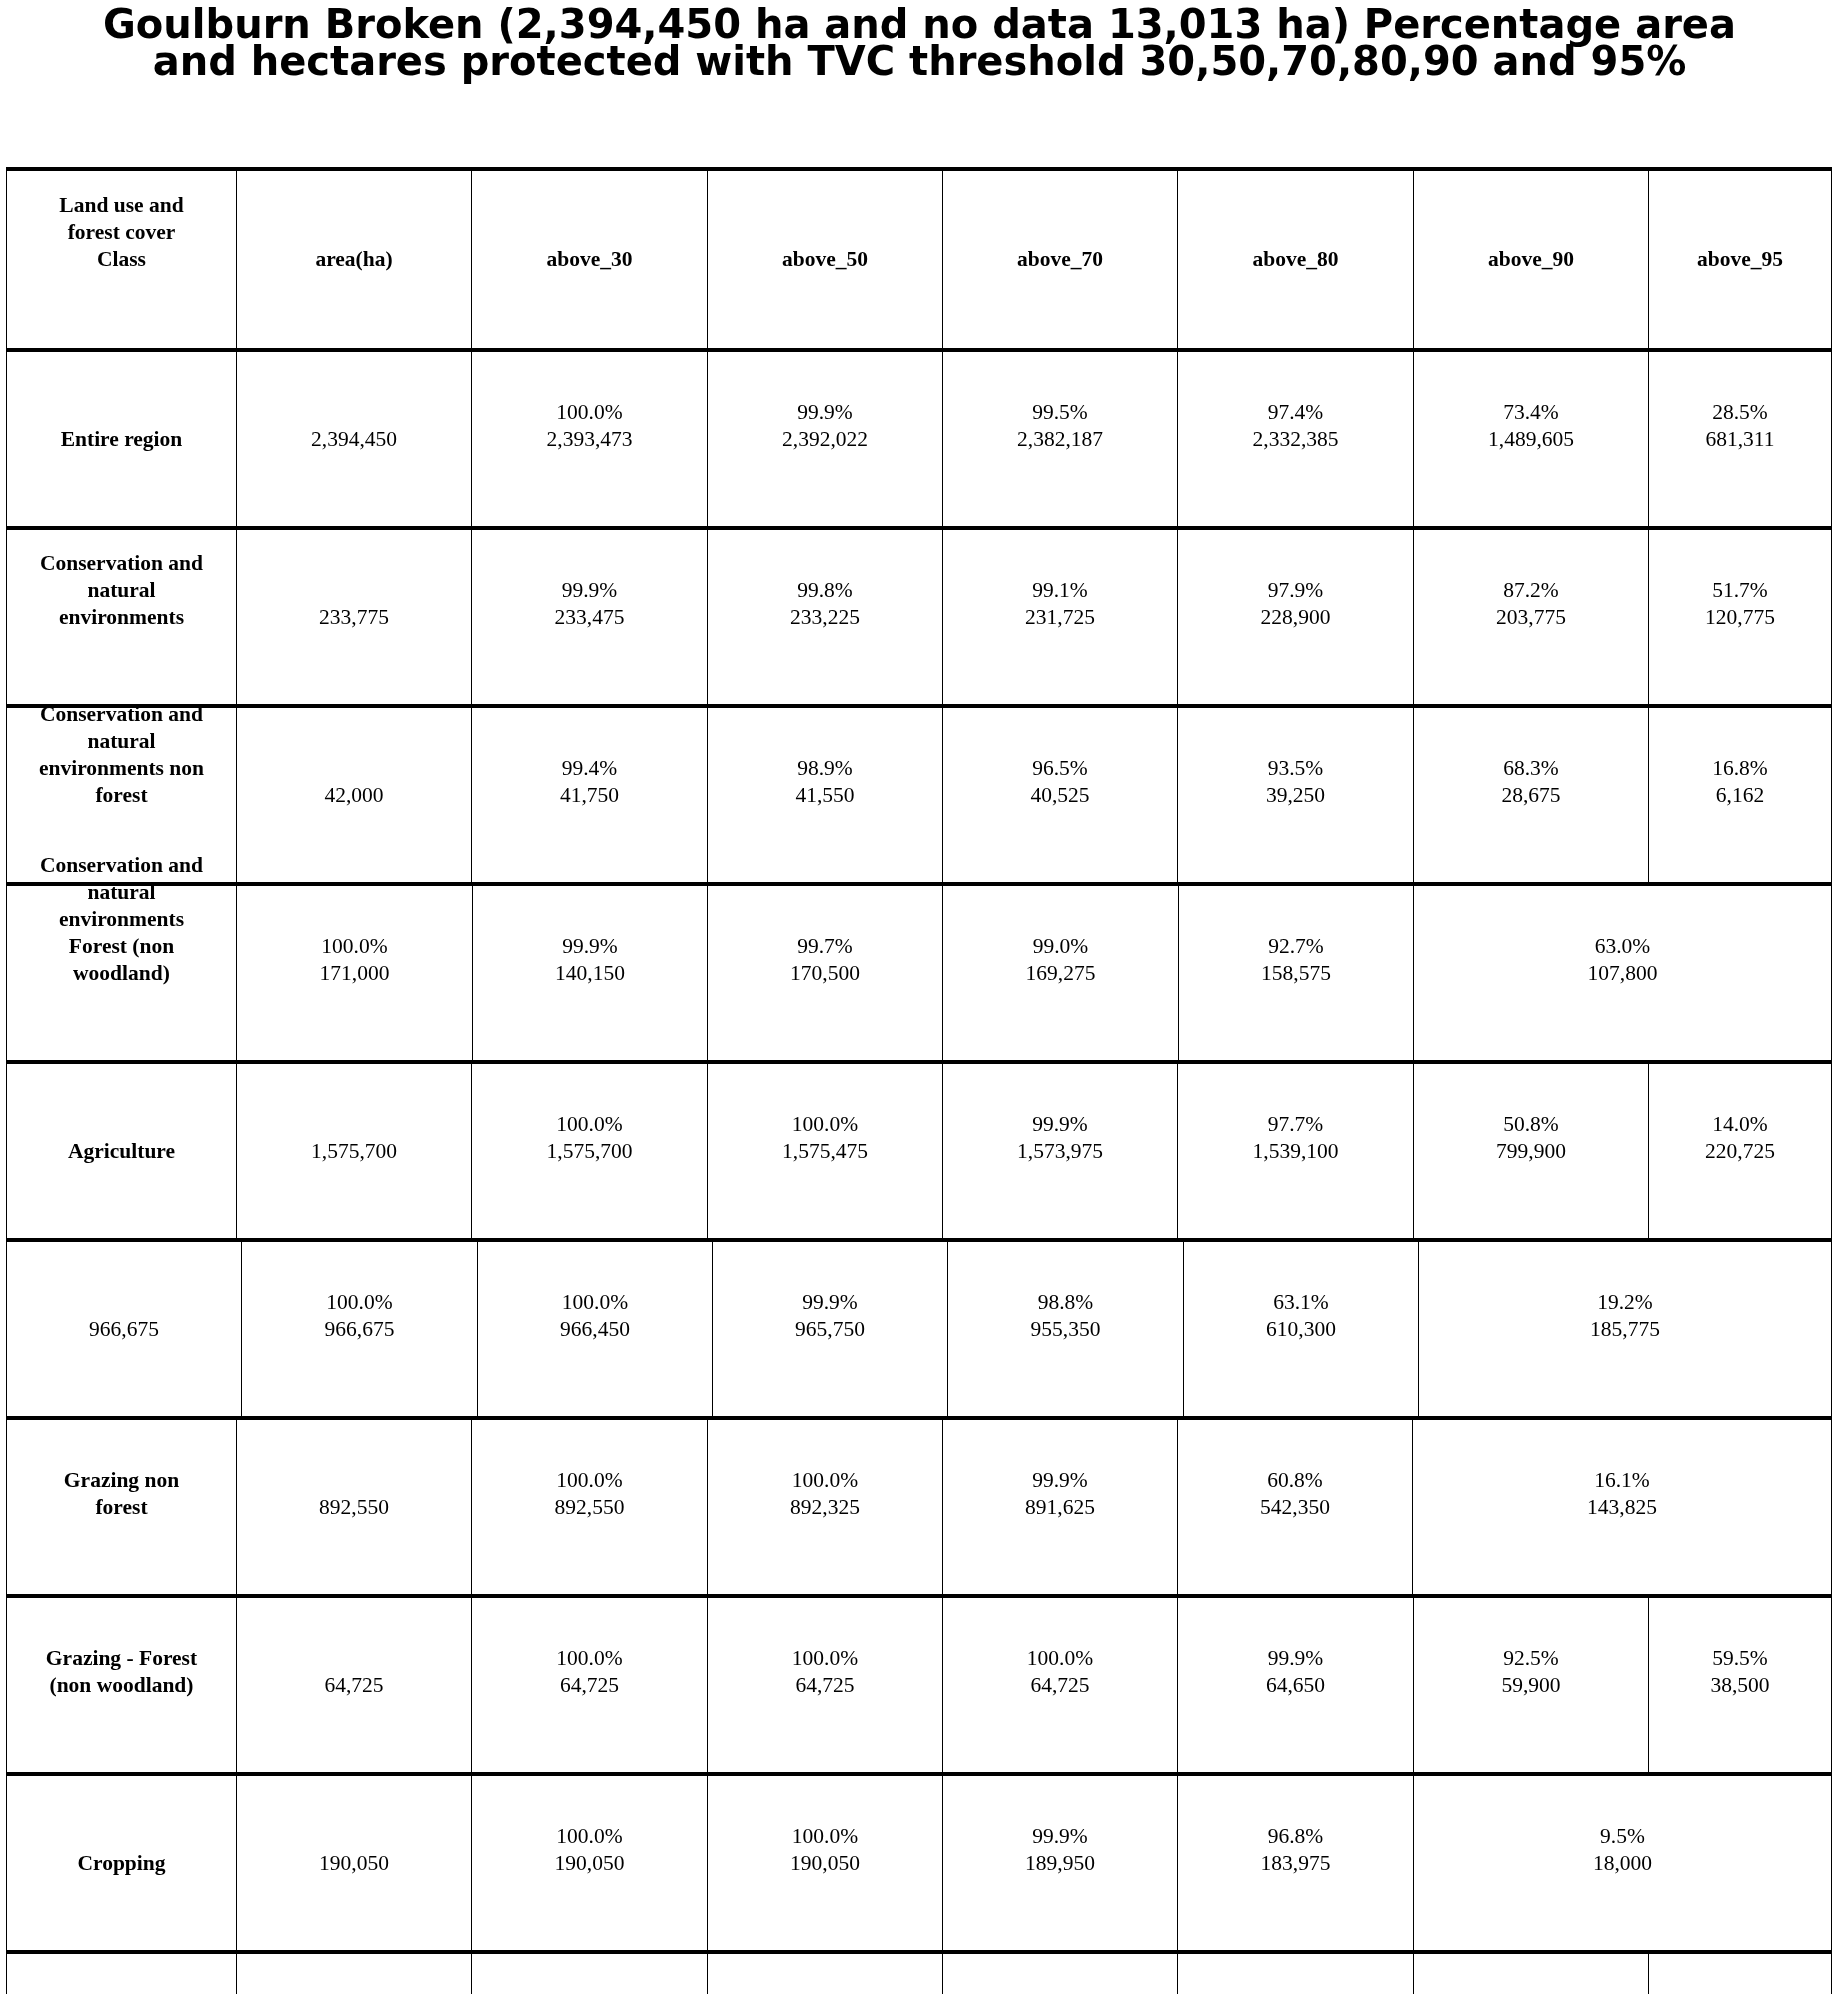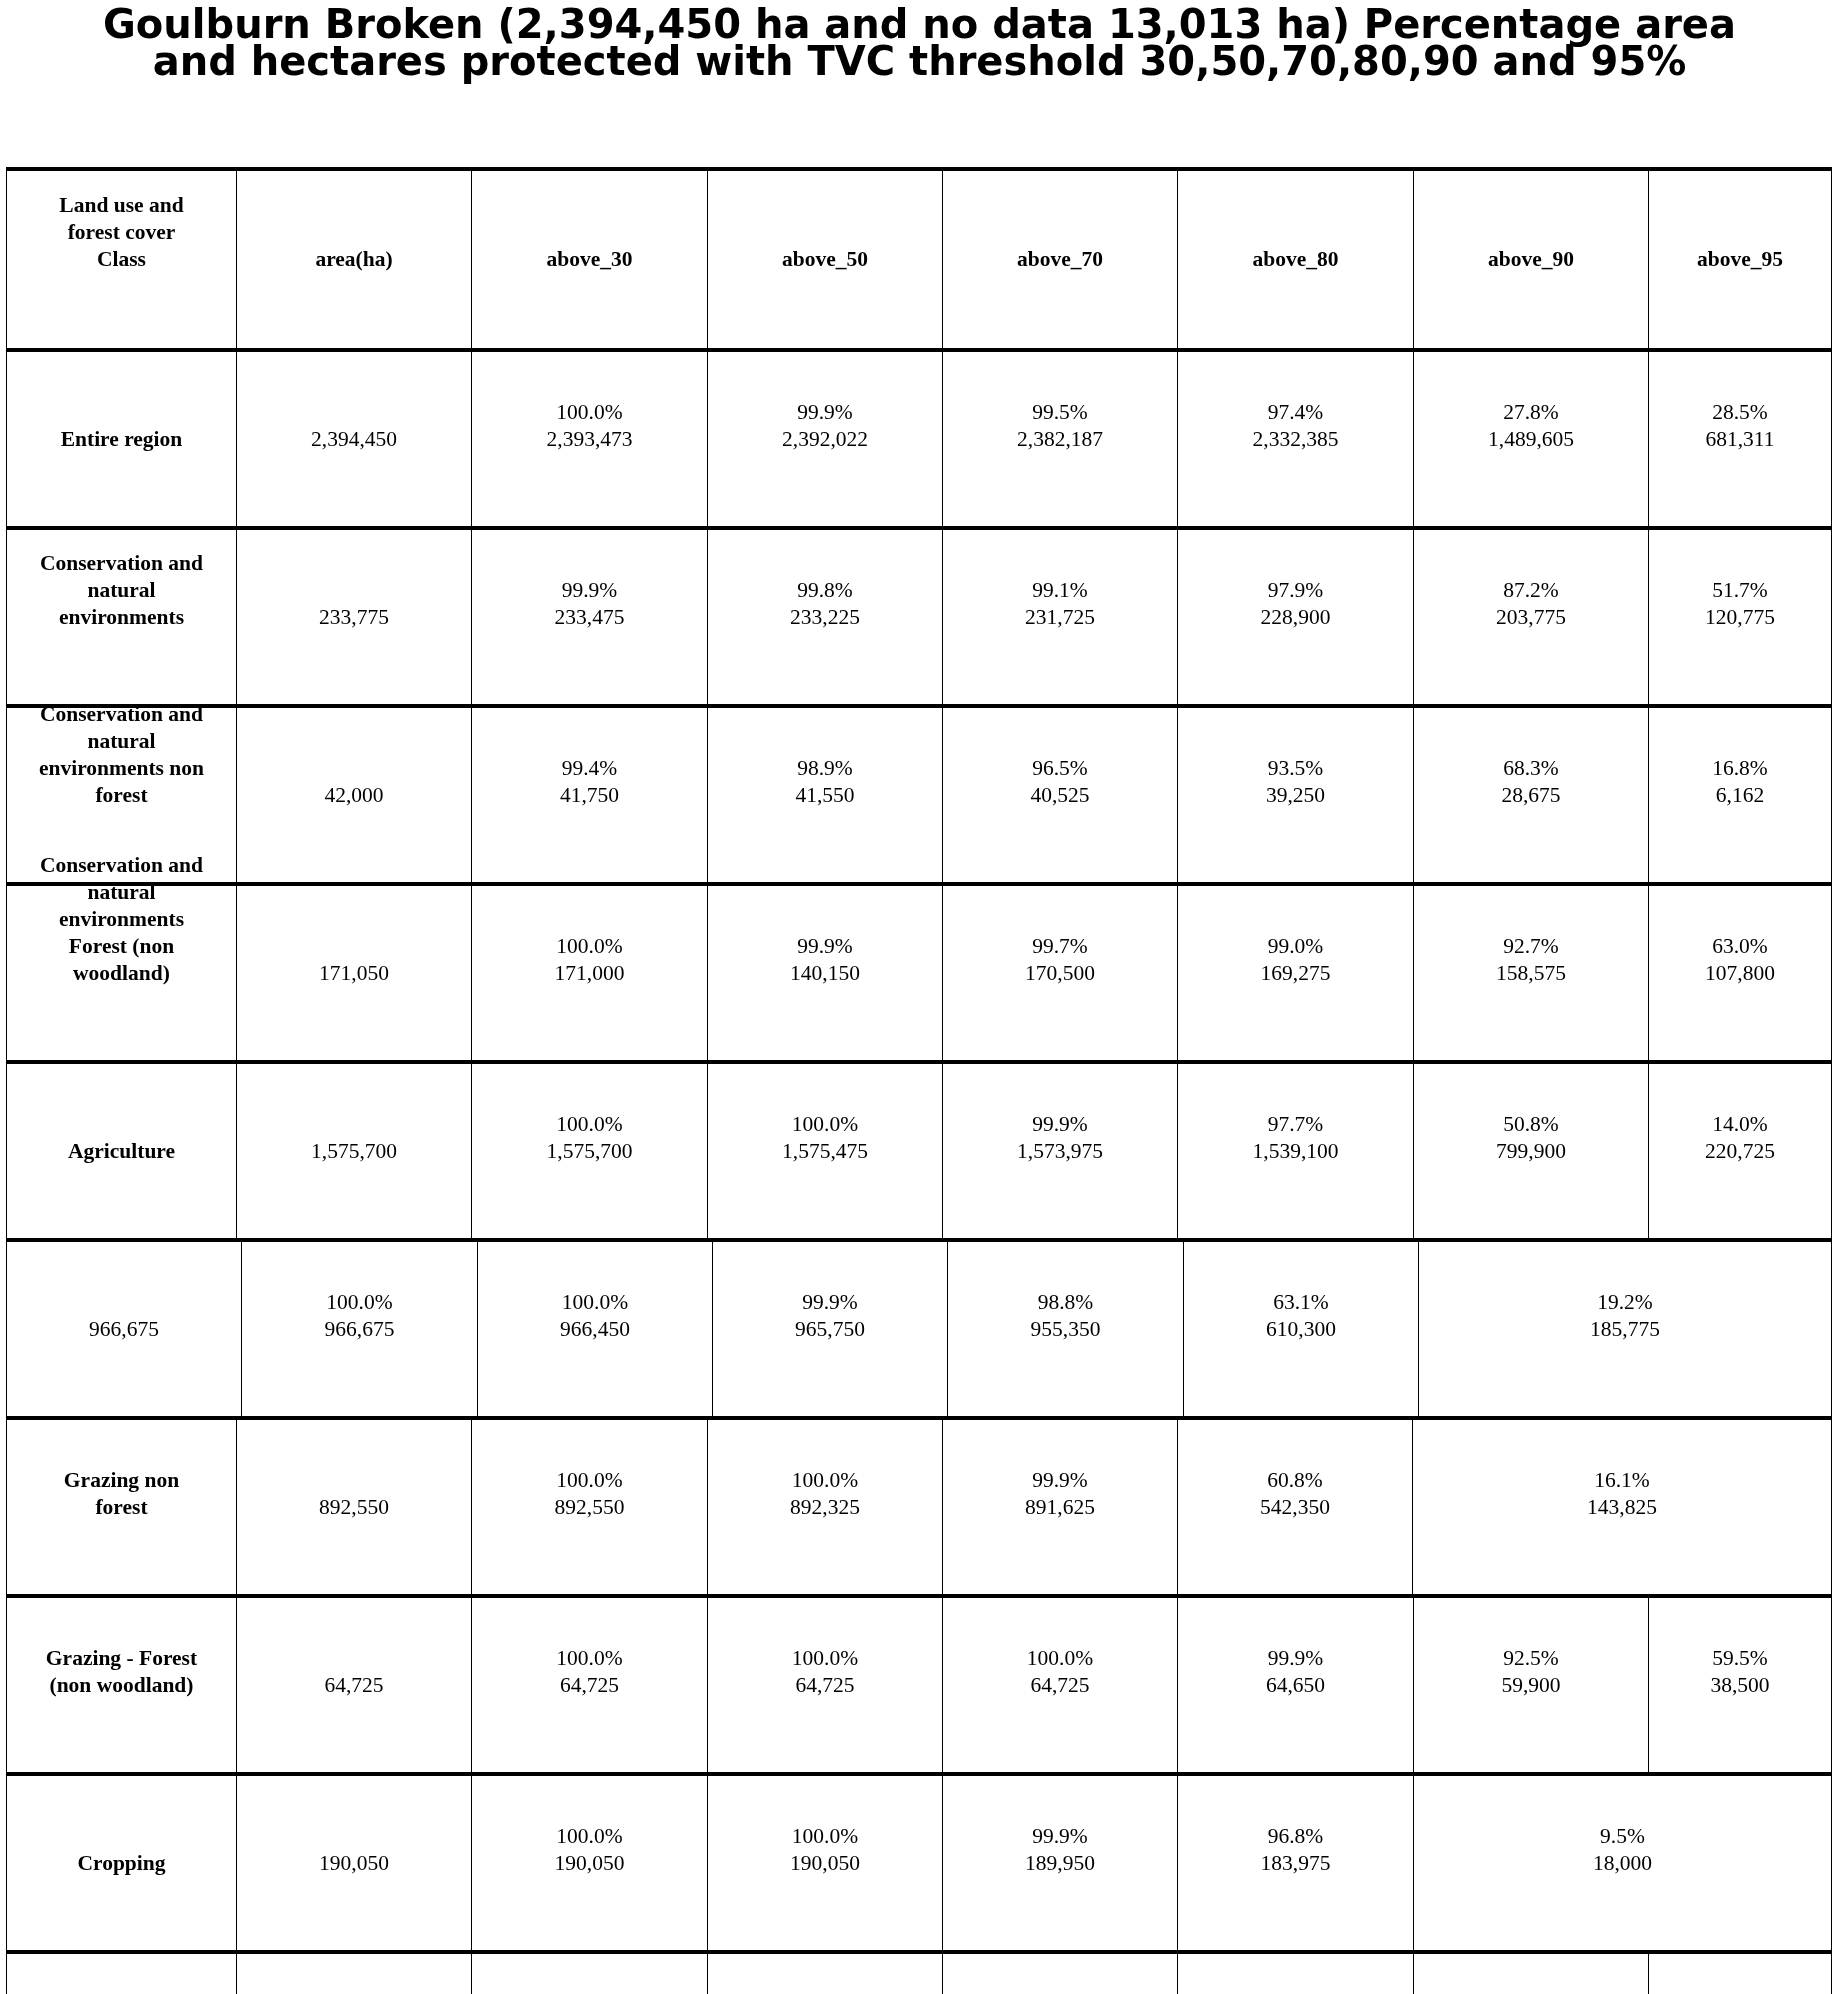--- a/index.html
+++ b/index.html
@@ -119,21 +119,21 @@
         </div>
       </div>
       <div class="cell c5">
         <div class="inner">
           <div>97.4%</div>
           <div>2,332,385</div>
         </div>
       </div>
       <div class="cell c6">
         <div class="inner">
-          <div>27.8%</div>
+          <div>73.4%</div>
           <div>1,489,605</div>
         </div>
       </div>
       <div class="cell c7">
         <div class="inner">
           <div>28.5%</div>
           <div>681,311</div>
         </div>
       </div>
     </div>
@@ -239,25 +239,20 @@
       </div>
     </div>
     <div class="row">
       <div class="cell c0 label">
         <div class="inner">
           <div>Conservation and</div>
           <div>natural</div>
           <div>environments</div>
           <div>Forest (non</div>
           <div>woodland)</div>
-        </div>
-      </div>
-      <div class="cell c1">
-        <div class="inner">
-          <div>171,050</div>
         </div>
       </div>
       <div class="cell c2">
         <div class="inner">
           <div>100.0%</div>
           <div>171,000</div>
         </div>
       </div>
       <div class="cell c3">
         <div class="inner">

